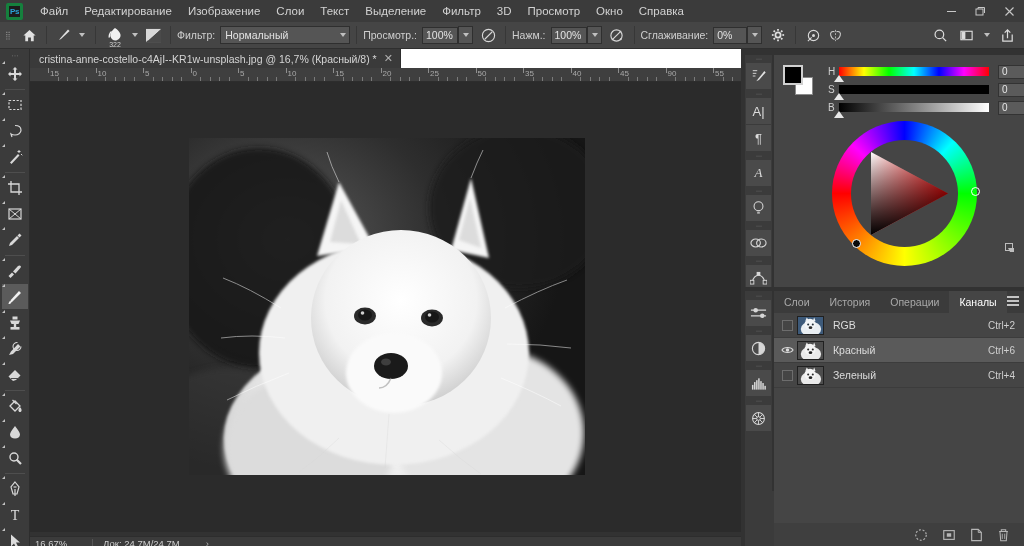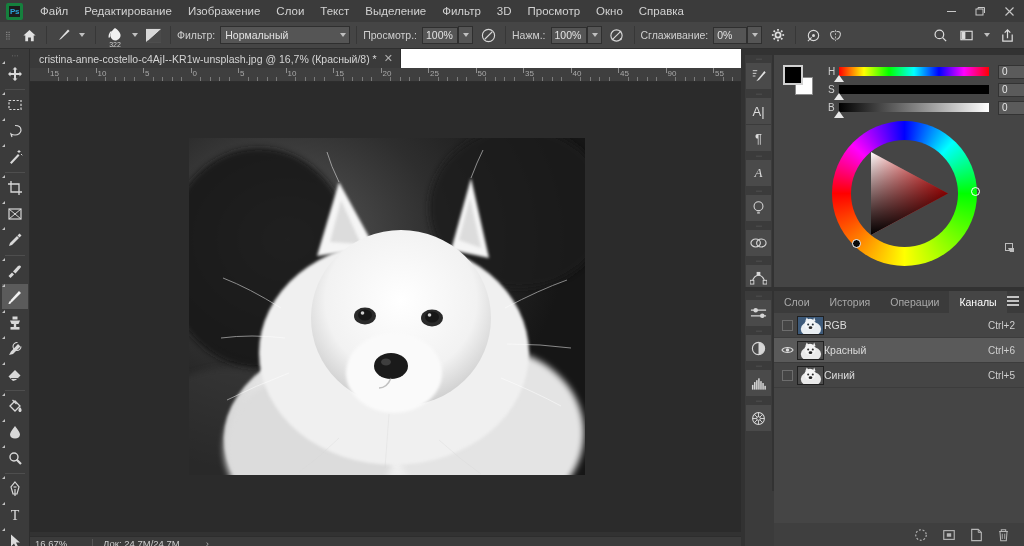--- a/index.html
+++ b/index.html
@@ -207,21 +207,21 @@
   .ch-row {
     display: flex; align-items: center; height: 25px;
     border-bottom: 1px solid #3c3c3c; padding-left: 4px;
   }
   .ch-row.selected { background: #5a5a5a; }
   .ch-eye { width: 19px; display: flex; align-items: center; justify-content: center; color: #dadada; }
   .ch-thumb {
     width: 27px; height: 19px; border: 1px solid #202020; overflow: hidden;
     position: relative; flex: 0 0 auto; background: #777;
   }
-  .ch-name { flex: 1; font-size: 10.5px; color: #dcdcdc; }
+  .ch-name { flex: 1; padding-left: 9px; font-size: 10.5px; color: #dcdcdc; }
   .ch-key { font-size: 10px; color: #cfcfcf; padding-right: 9px; }
   .ch-footer {
     position: absolute; left: 0; bottom: 0; width: 250px; height: 23px;
     background: #3f3f3f; display: flex; align-items: center; justify-content: flex-end;
     gap: 14px; padding-right: 14px;
   }
   .ch-fbtn { color: #b6b6b6; display: flex; align-items: center; }
   .dock-bg-right { position: absolute; left: 745px; top: 491px; width: 29px; height: 55px; background: #3b3b3b; }
   .dock-bg-gap { position: absolute; left: 745px; top: 287px; width: 279px; height: 4px; background: #323232; }
   svg { display: block; }
@@ -959,22 +959,22 @@
               <rect width="27" height="19" fill="#4d4d4d"></rect>
               <ellipse cx="14" cy="13" rx="11" ry="8" fill="#eaeaea"></ellipse>
               <ellipse cx="13" cy="8" rx="6" ry="6" fill="#f4f4f4"></ellipse>
               <path d="M8 4 L9.5 0.5 L12 4 Z" fill="#f0f0f0"></path>
               <path d="M16 4 L17.5 0.5 L19 4.5 Z" fill="#f0f0f0"></path>
               <circle cx="11" cy="8" r="1.1" fill="#2a2a2a"></circle>
               <circle cx="16" cy="8" r="1.1" fill="#2a2a2a"></circle>
               <ellipse cx="13.5" cy="11.5" rx="2" ry="1.4" fill="#222"></ellipse>
             </svg>
           </div>
-          <div class="ch-name">Синий</div>
-          <div class="ch-key">Ctrl+5</div>
+          <div class="ch-name">Зеленый</div>
+          <div class="ch-key">Ctrl+4</div>
         </div>
       </div>
 
     <div class="ch-footer">
       <div class="ch-fbtn">
         <svg width="14" height="14" viewBox="0 0 16 16">
             <circle cx="8" cy="8" r="6" fill="none" stroke="#b6b6b6" stroke-width="1.3" stroke-dasharray="2.2 2"></circle>
           </svg>
       </div>
       <div class="ch-fbtn">

